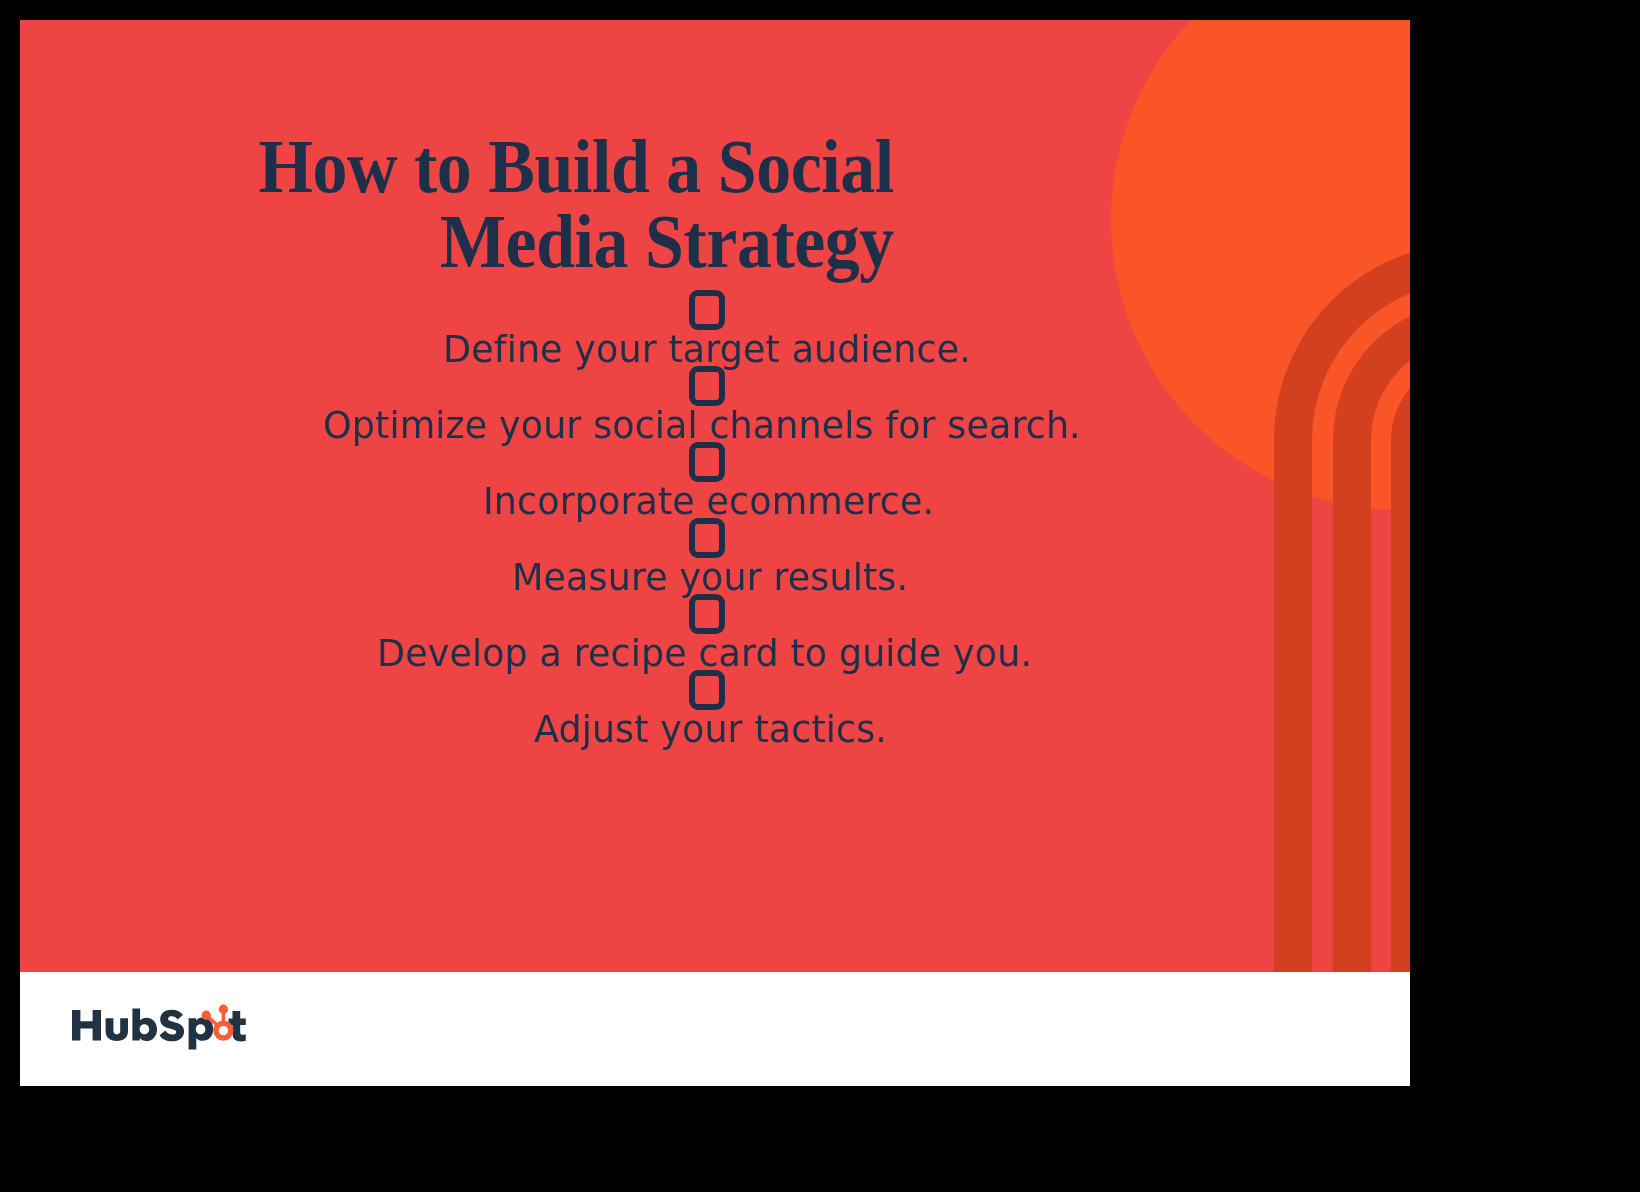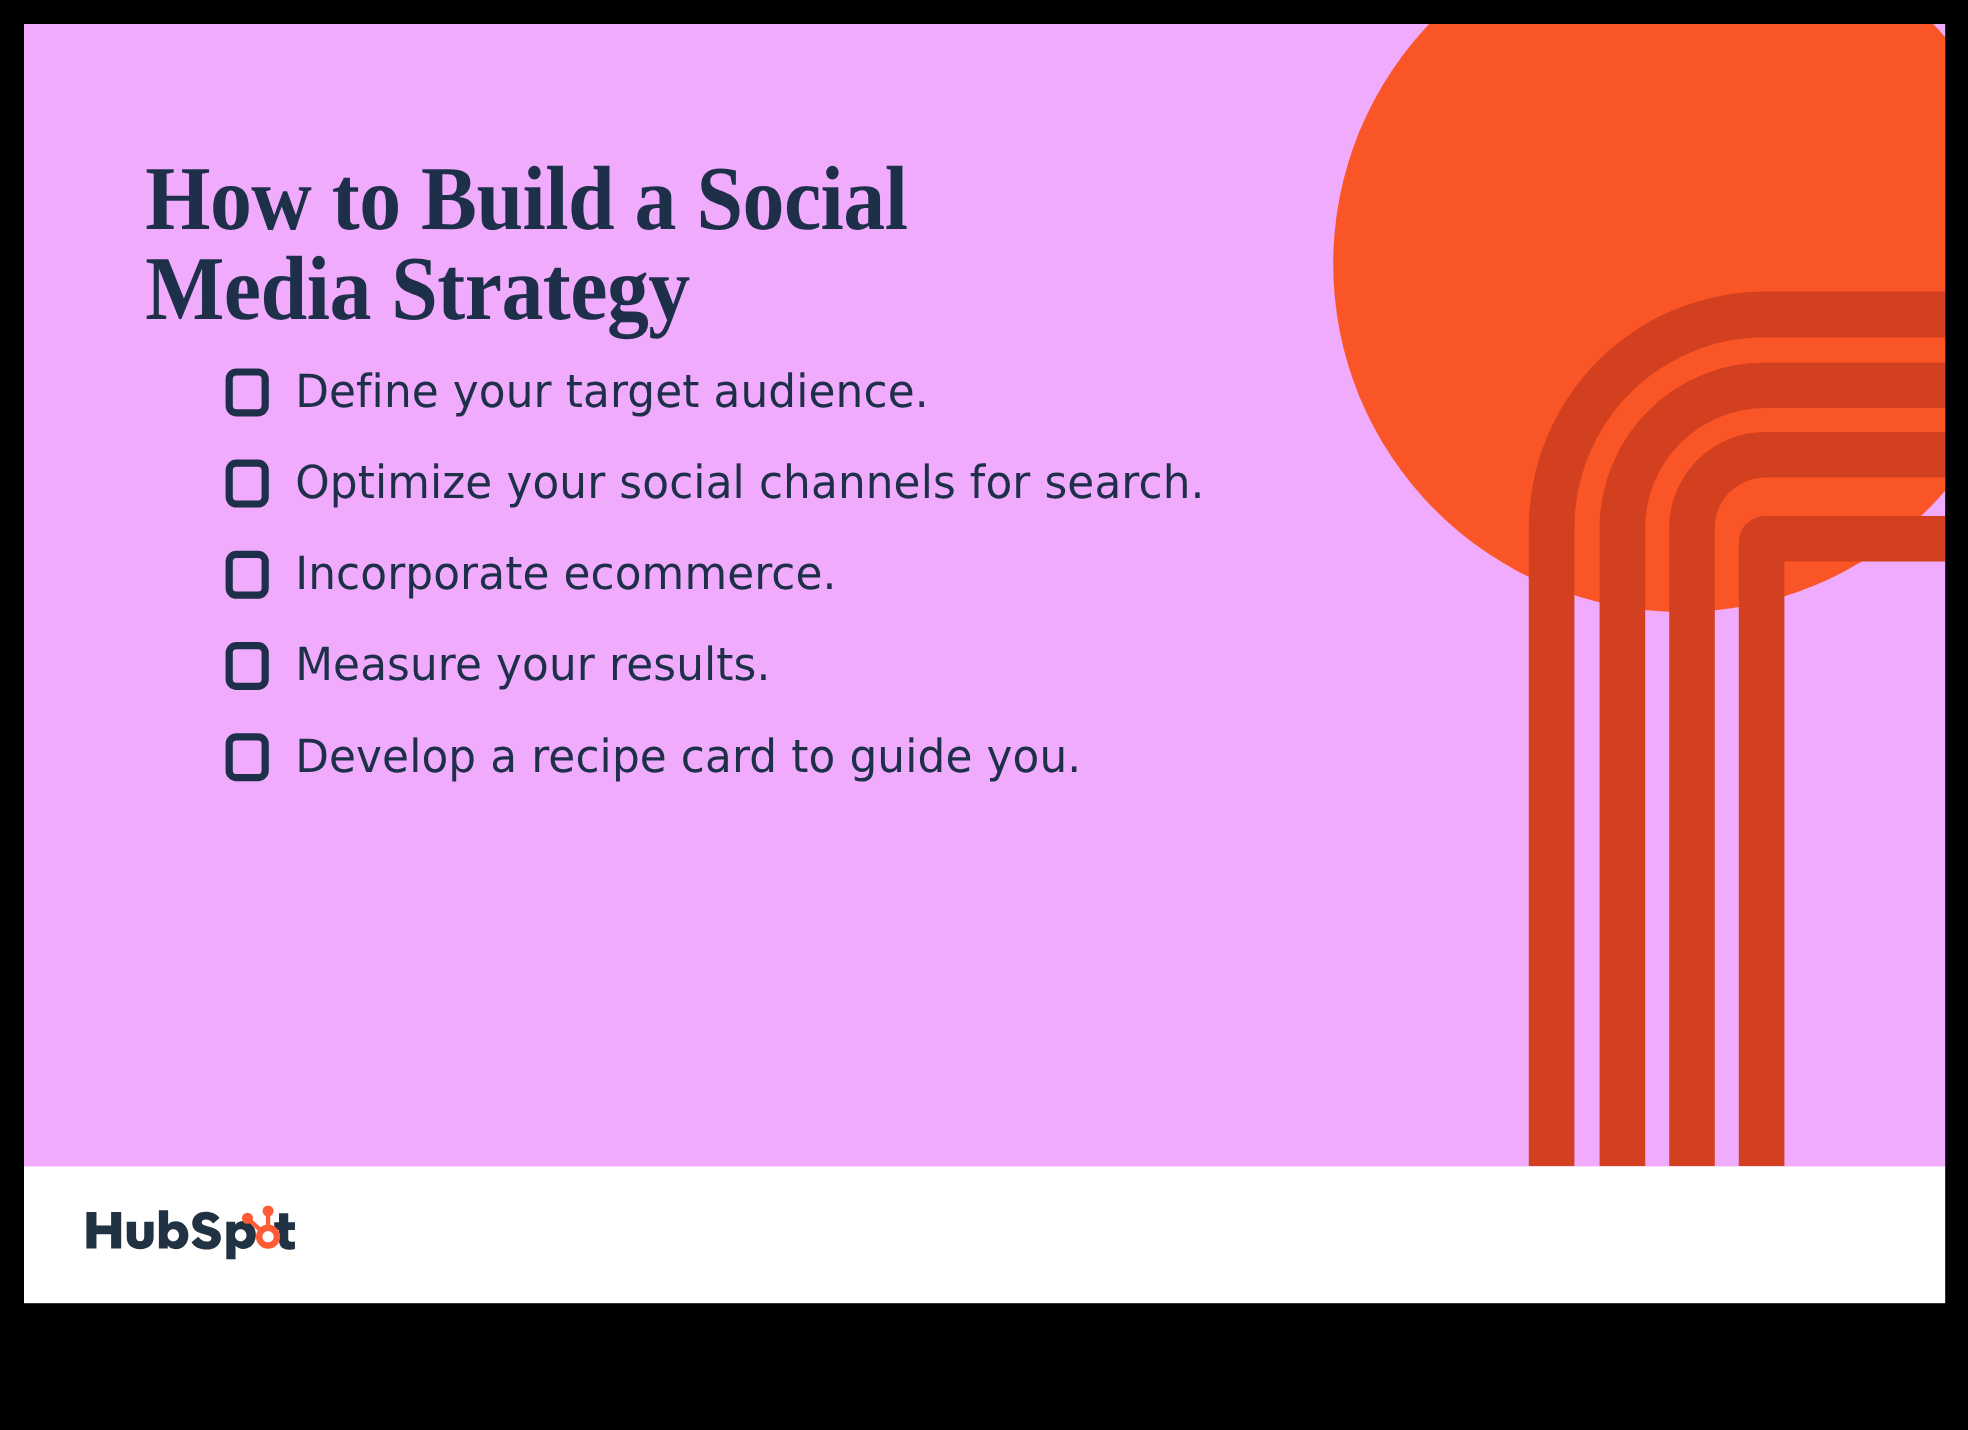--- a/index.html
+++ b/index.html
@@ -20,24 +20,25 @@
     left: 0; top: 0;
     width: 1640px; height: 1192px;
     background: #000000;
   }
 
   
   #card {
     position: absolute;
     left: 20px;
     top: 20px;
-    width: 1601px;
+    width: 1390px;
     height: 1066px;
-    background: #f0abfc;
+    background: #ef4444;
     overflow: hidden;
+    text-align: right;
   }
 
   
   #decor {
     position: absolute;
     right: 0;
     top: 0;
     width: 620px;
     height: 952px;
     overflow: hidden;
@@ -75,20 +76,21 @@
   #checklist {
     position: absolute;
     left: 168px;
     top: 268px;
     width: 1060px;
   }
   .check-row {
     display: flex;
     align-items: center;
     height: 76px;
+    flex-direction: column;
   }
   .check-box {
     flex: 0 0 auto;
     width: 24px;
     height: 28px;
     border: 6px solid #1E3049;
     border-radius: 9px;
     box-sizing: content-box;
     margin-right: 22px;
     margin-top: 2px;
@@ -177,20 +179,24 @@
             <span class="check-label">Incorporate ecommerce.</span>
           </div>
           <div class="check-row">
             <span class="check-box"></span>
             <span class="check-label">Measure your results.</span>
           </div>
           <div class="check-row">
             <span class="check-box"></span>
             <span class="check-label">Develop a recipe card to guide you.</span>
           </div>
+          <div class="check-row">
+            <span class="check-box"></span>
+            <span class="check-label">Adjust your tactics.</span>
+          </div>
         </div>
 
     </div>
 
     <div id="footer">
       <div id="logo">
         <svg width="184" height="56" viewBox="0 0 184 56" xmlns="http://www.w3.org/2000/svg">
           <g fill="#213343">
 
             <path d="M2 16 h8.4 v11.2 h12.2 V16 h8.4 v30.4 h-8.4 V34.6 H10.4 v11.8 H2 Z"></path>

